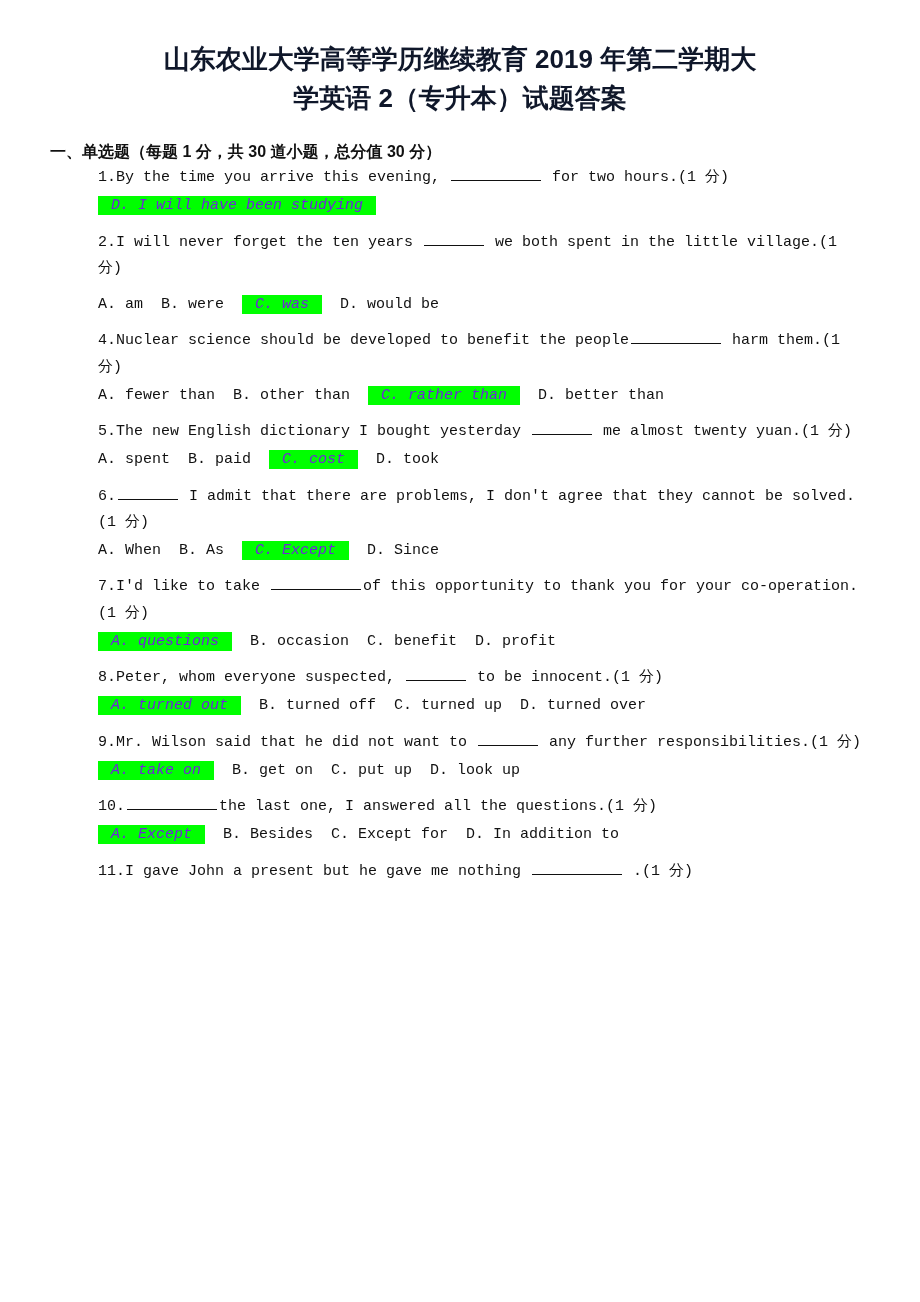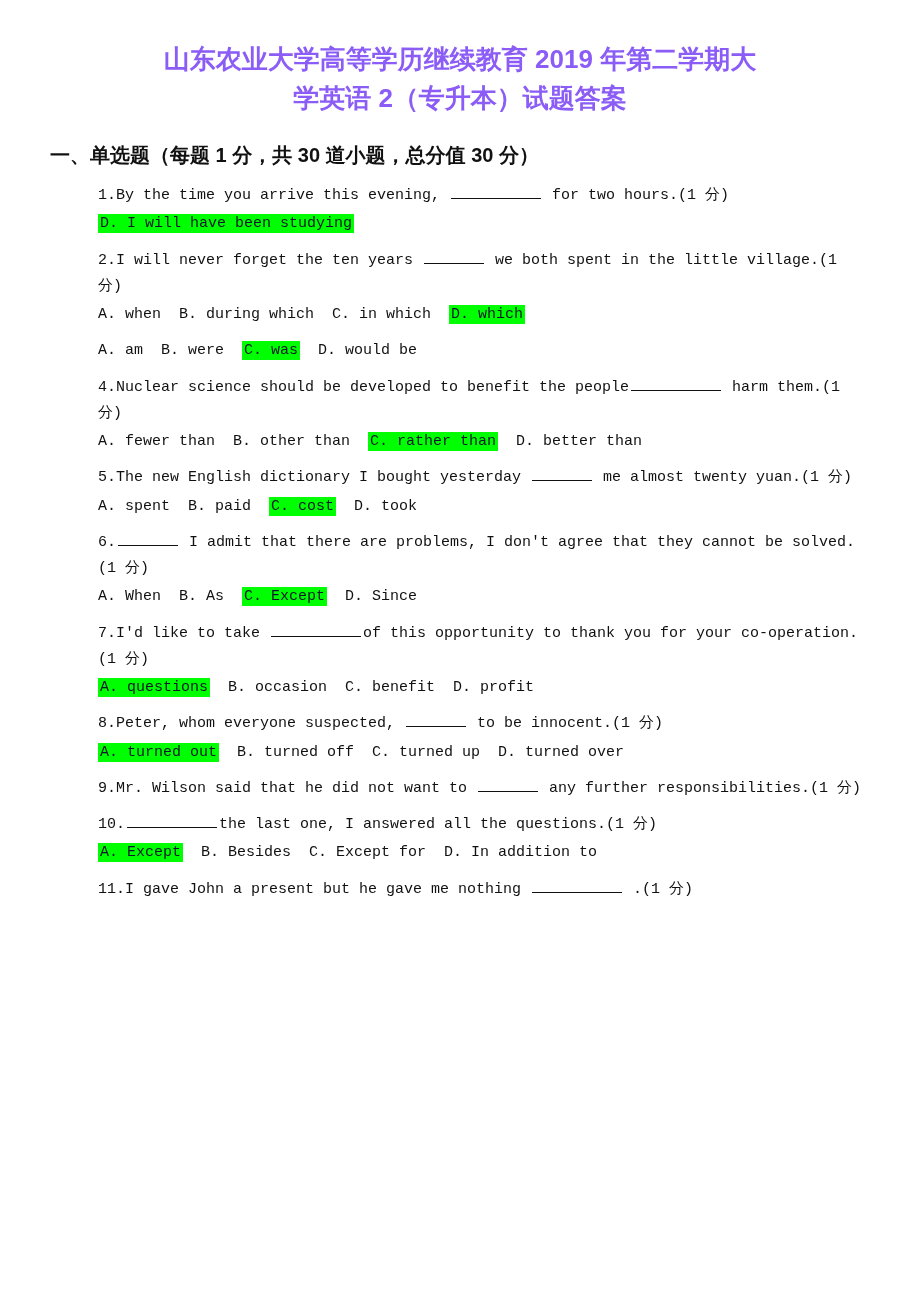--- a/index.html
+++ b/index.html
@@ -12,47 +12,48 @@
       width: 920px;
       min-height: 1302px;
     }
     .page-title {
       text-align: center;
       font-family: 'SimHei', 'STHeiti', sans-serif;
       font-size: 26px;
       font-weight: bold;
       line-height: 1.5;
       margin-bottom: 24px;
-      color: #8b5cf6;
+      color: #0f172a;
     }
     .section-header {
       font-family: 'SimHei', 'STHeiti', sans-serif;
-      font-size: 20px;
+      font-size: 16px;
       font-weight: bold;
-      margin-bottom: 14px;
+      margin-bottom: 2px;
       color: #111;
     }
     .question-block {
       margin-bottom: 10px;
       line-height: 1.75;
       margin-left: 48px;
     }
     .question-text {
       display: block;
       line-height: 1.75;
     }
     .options-line {
       display: block;
       line-height: 1.75;
       margin-top: 2px;
     }
     .highlight {
       background-color: #00ff00;
-      color: #0f172a;
-      padding: 1px 2px;
+      color: #6d28d9;
+      padding: 1px 13px;
+      font-style: italic;
     }
     .blank {
       display: inline-block;
       border-bottom: 1px solid #111;
       min-width: 60px;
       margin: 0 2px;
     }
     .blank-long {
       min-width: 90px;
     }
@@ -69,21 +70,20 @@
 
 <div class="section-header">一、单选题（每题 1 分，共 30 道小题，总分值 30 分）</div>
 
 <div class="question-block">
   <span class="question-text">1.By the time you arrive this evening, <span class="blank blank-long"></span> for two hours.(1 分)</span>
   <span class="options-line"><span class="highlight">D. I will have been studying</span></span>
 </div>
 
 <div class="question-block">
   <span class="question-text">2.I will never forget the ten years <span class="blank"></span> we both spent in the little village.(1 分)</span>
-  <span class="options-line">A. when &nbsp;B. during which &nbsp;C. in which &nbsp;<span class="highlight">D. which</span></span>
 </div>
 
 <div class="question-block">
   <span class="options-line">A. am &nbsp;B. were &nbsp;<span class="highlight">C. was</span> &nbsp;D. would be</span>
 </div>
 
 <div class="question-block">
   <span class="question-text">4.Nuclear science should be developed to benefit the people<span class="blank blank-long"></span> harm them.(1 分)</span>
   <span class="options-line">A. fewer than &nbsp;B. other than &nbsp;<span class="highlight">C. rather than</span> &nbsp;D. better than</span>
 </div>
@@ -103,20 +103,21 @@
   <span class="options-line"><span class="highlight">A. questions</span> &nbsp;B. occasion &nbsp;C. benefit &nbsp;D. profit</span>
 </div>
 
 <div class="question-block">
   <span class="question-text">8.Peter, whom everyone suspected, <span class="blank"></span> to be innocent.(1 分)</span>
   <span class="options-line"><span class="highlight">A. turned out</span> &nbsp;B. turned off &nbsp;C. turned up &nbsp;D. turned over</span>
 </div>
 
 <div class="question-block">
   <span class="question-text">9.Mr. Wilson said that he did not want to <span class="blank"></span> any further responsibilities.(1 分)</span>
+  <span class="options-line"><span class="highlight">A. take on</span> &nbsp;B. get on &nbsp;C. put up &nbsp;D. look up</span>
 </div>
 
 <div class="question-block">
   <span class="question-text">10.<span class="blank blank-long"></span>the last one, I answered all the questions.(1 分)</span>
   <span class="options-line"><span class="highlight">A. Except</span> &nbsp;B. Besides &nbsp;C. Except for &nbsp;D. In addition to</span>
 </div>
 
 <div class="question-block">
   <span class="question-text">11.I gave John a present but he gave me nothing <span class="blank blank-long"></span> .(1 分)</span>
 </div>

